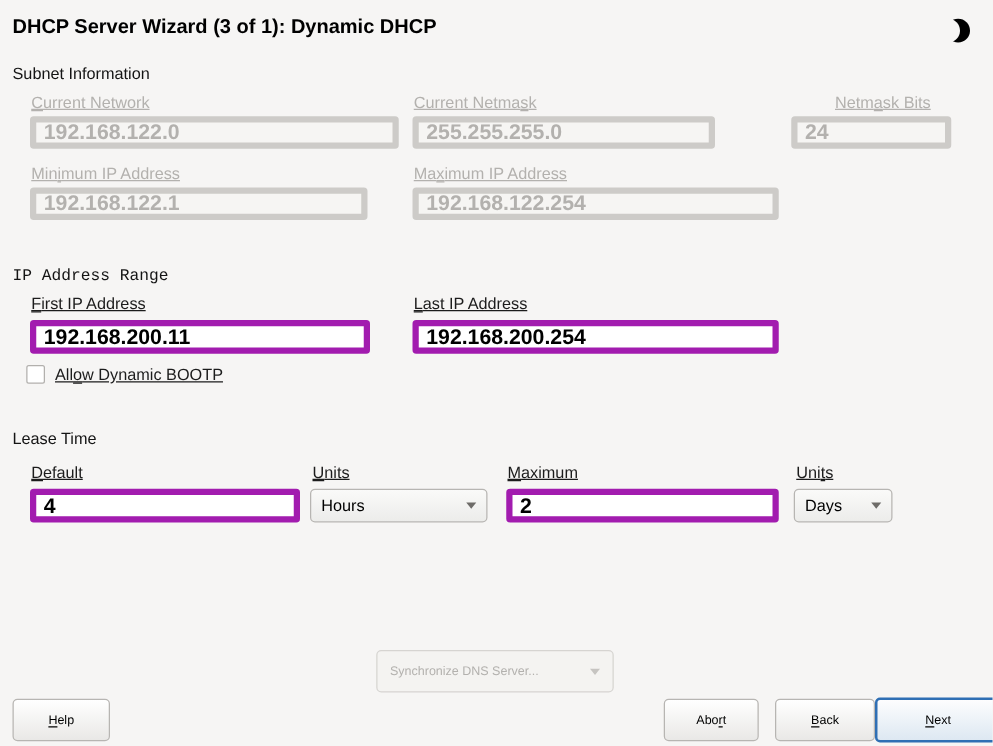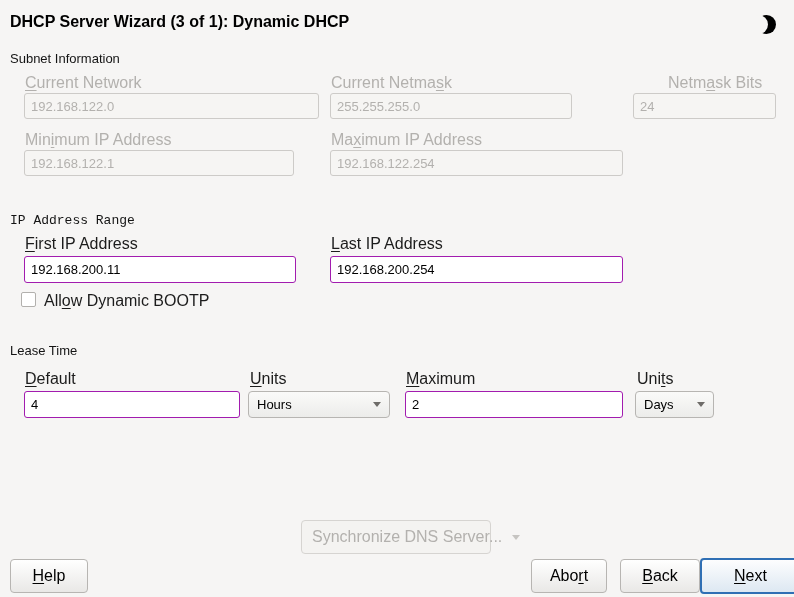--- a/index.html
+++ b/index.html
@@ -6,45 +6,45 @@
   body{
     width:794px;height:597px;position:relative;overflow:hidden;
     background:#f6f5f4;
     font-family:"Liberation Sans","DejaVu Sans",sans-serif;
     color:#1a1a1a;
     -webkit-font-smoothing:antialiased;
   }
   .abs{position:absolute;}
   .title{font-size:16px;font-weight:bold;color:#000;white-space:nowrap;}
   .section{font-size:13px;color:#141414;white-space:nowrap;}
-  .lbl{font-size:16px;color:#1c1c1c;white-space:nowrap;}
+  .lbl{font-size:13px;color:#1c1c1c;white-space:nowrap;text-decoration:underline;}
   .lbl.dim{color:#b3b1ae;}
   u{text-decoration:underline;text-underline-offset:2px;}
   input.tf{
-    box-sizing:border-box;height:26px;border:1px solid #a21caf;border-radius:3px;
-    background:#ffffff;color:#000;font-family:inherit;font-size:13px;
-    padding:0 6px;outline:none;
+    box-sizing:border-box;height:26px;border:5px solid #a21caf;border-radius:3px;
+    background:#ffffff;color:#000;font-family:inherit;font-size:17px;
+    padding:0 6px;outline:none;font-weight:bold;
   }
   input.tf:disabled{
     background:#f6f5f3;border-color:#cdcbc8;color:#b3b1ae;
   }
   .combo{
     box-sizing:border-box;height:27px;border:1px solid #b7b5b2;border-radius:4px;
     background:linear-gradient(#fafaf9,#ececea);
     display:flex;align-items:center;justify-content:space-between;
     font-size:13px;color:#000;padding:0 8px;cursor:default;
   }
   .combo .arrow{
     width:0;height:0;border-left:4px solid transparent;border-right:4px solid transparent;
     border-top:5px solid #6e6c69;margin-left:8px;
   }
   .btn{
     box-sizing:border-box;height:27px;border:1px solid #b7b5b2;border-radius:4px;
     background:linear-gradient(#ffffff,#e9e8e6);
-    font-family:inherit;font-size:16px;color:#000;
+    font-family:inherit;font-size:10px;color:#000;
     display:flex;align-items:center;justify-content:center;white-space:nowrap;
     padding:16px 10px;cursor:default;
   }
   .btn.default{
     border:2px solid #2f6fb4;border-radius:4px;
     background:linear-gradient(#fdfdfe,#dde8f2);
   }
   .btn.menu-disabled{
     background:#f4f3f1;border-color:#d6d4d1;color:#b3b1ae;
     justify-content:space-between;
@@ -73,21 +73,21 @@
 <span class="crescent abs" style="left:757px;top:15px;"></span>
 
 <div class="abs section" style="left:10px;top:51px;">Subnet Information</div>
 
 <div class="abs lbl dim" style="left:25px;top:74px;"><u>C</u>urrent Network</div>
 <div class="abs lbl dim" style="left:331px;top:74px;">Current Netma<u>s</u>k</div>
 <div class="abs lbl dim" style="left:636px;top:74px;margin-left:32px;">Netm<u>a</u>sk Bits</div>
 
 <input class="abs tf" style="left: 24px; top: 93px; width: 295px;" disabled="" value="192.168.122.0">
 <input class="abs tf" style="left: 330px; top: 93px; width: 242px;" disabled="" value="255.255.255.0">
-<input class="abs tf" style="left: 633px; top: 93px; width: 143px;" disabled="" value="24">
+<input class="abs tf" style="left: 633px; top: 93px; width: 128px;" disabled="" value="24">
 
 <div class="abs lbl dim" style="left:25px;top:131px;">Min<u>i</u>mum IP Address</div>
 <div class="abs lbl dim" style="left:331px;top:131px;">Ma<u>x</u>imum IP Address</div>
 
 <input class="abs tf" style="left: 24px; top: 150px; width: 270px;" disabled="" value="192.168.122.1">
 <input class="abs tf" style="left: 330px; top: 150px; width: 293px;" disabled="" value="192.168.122.254">
 
 <div class="abs section" style="left:10px;top:213px;font-family:Liberation Mono, monospace;">IP Address Range</div>
 
 <div class="abs lbl" style="left:25px;top:235px;"><u>F</u>irst IP Address</div>

